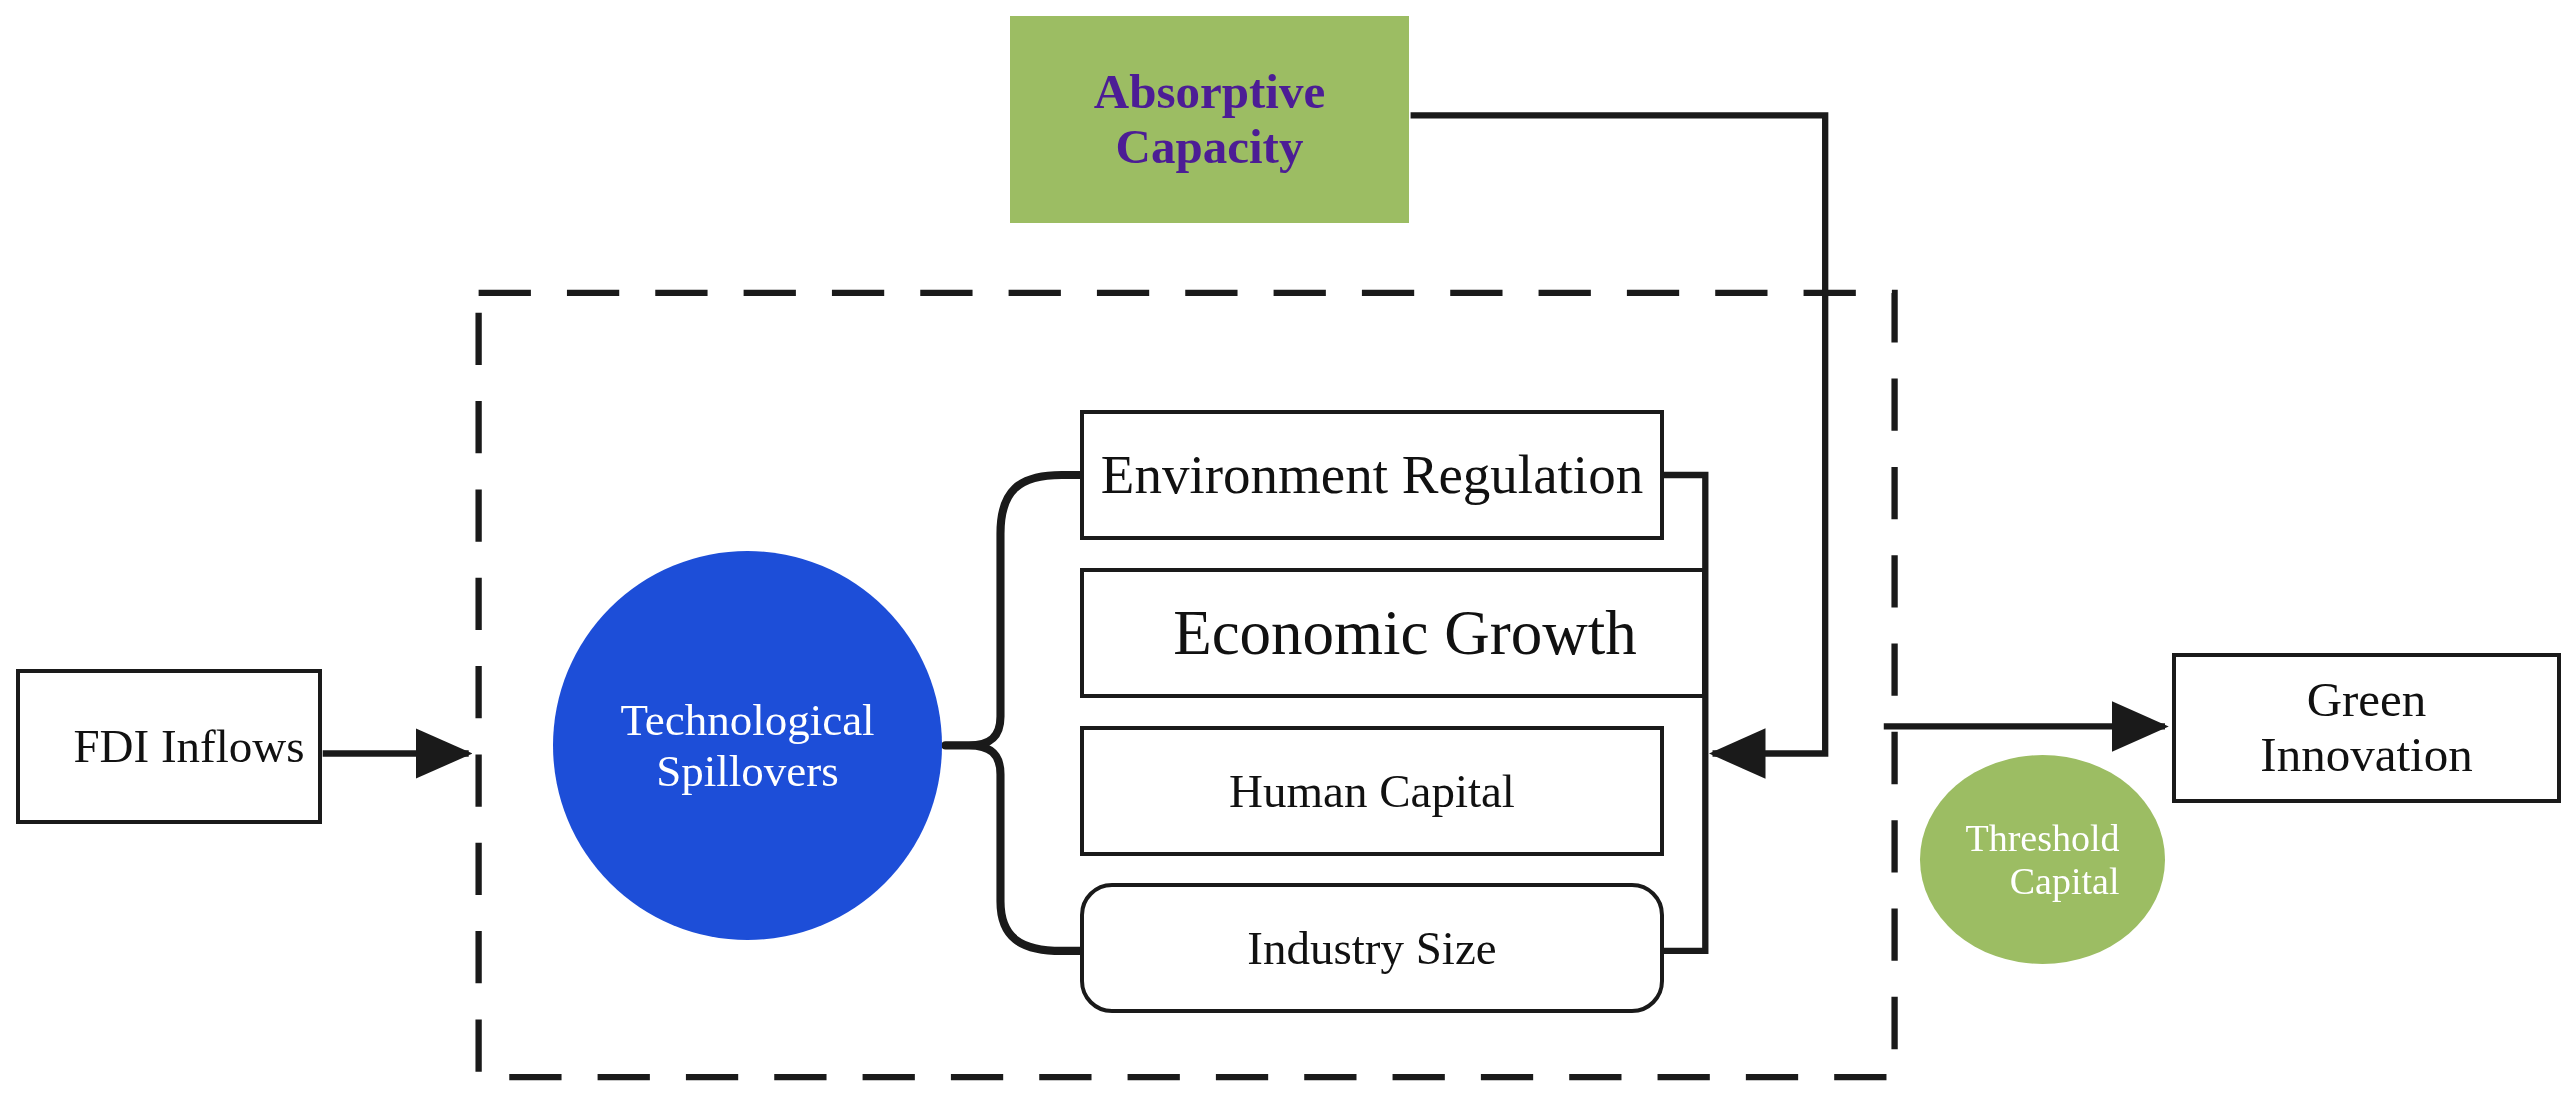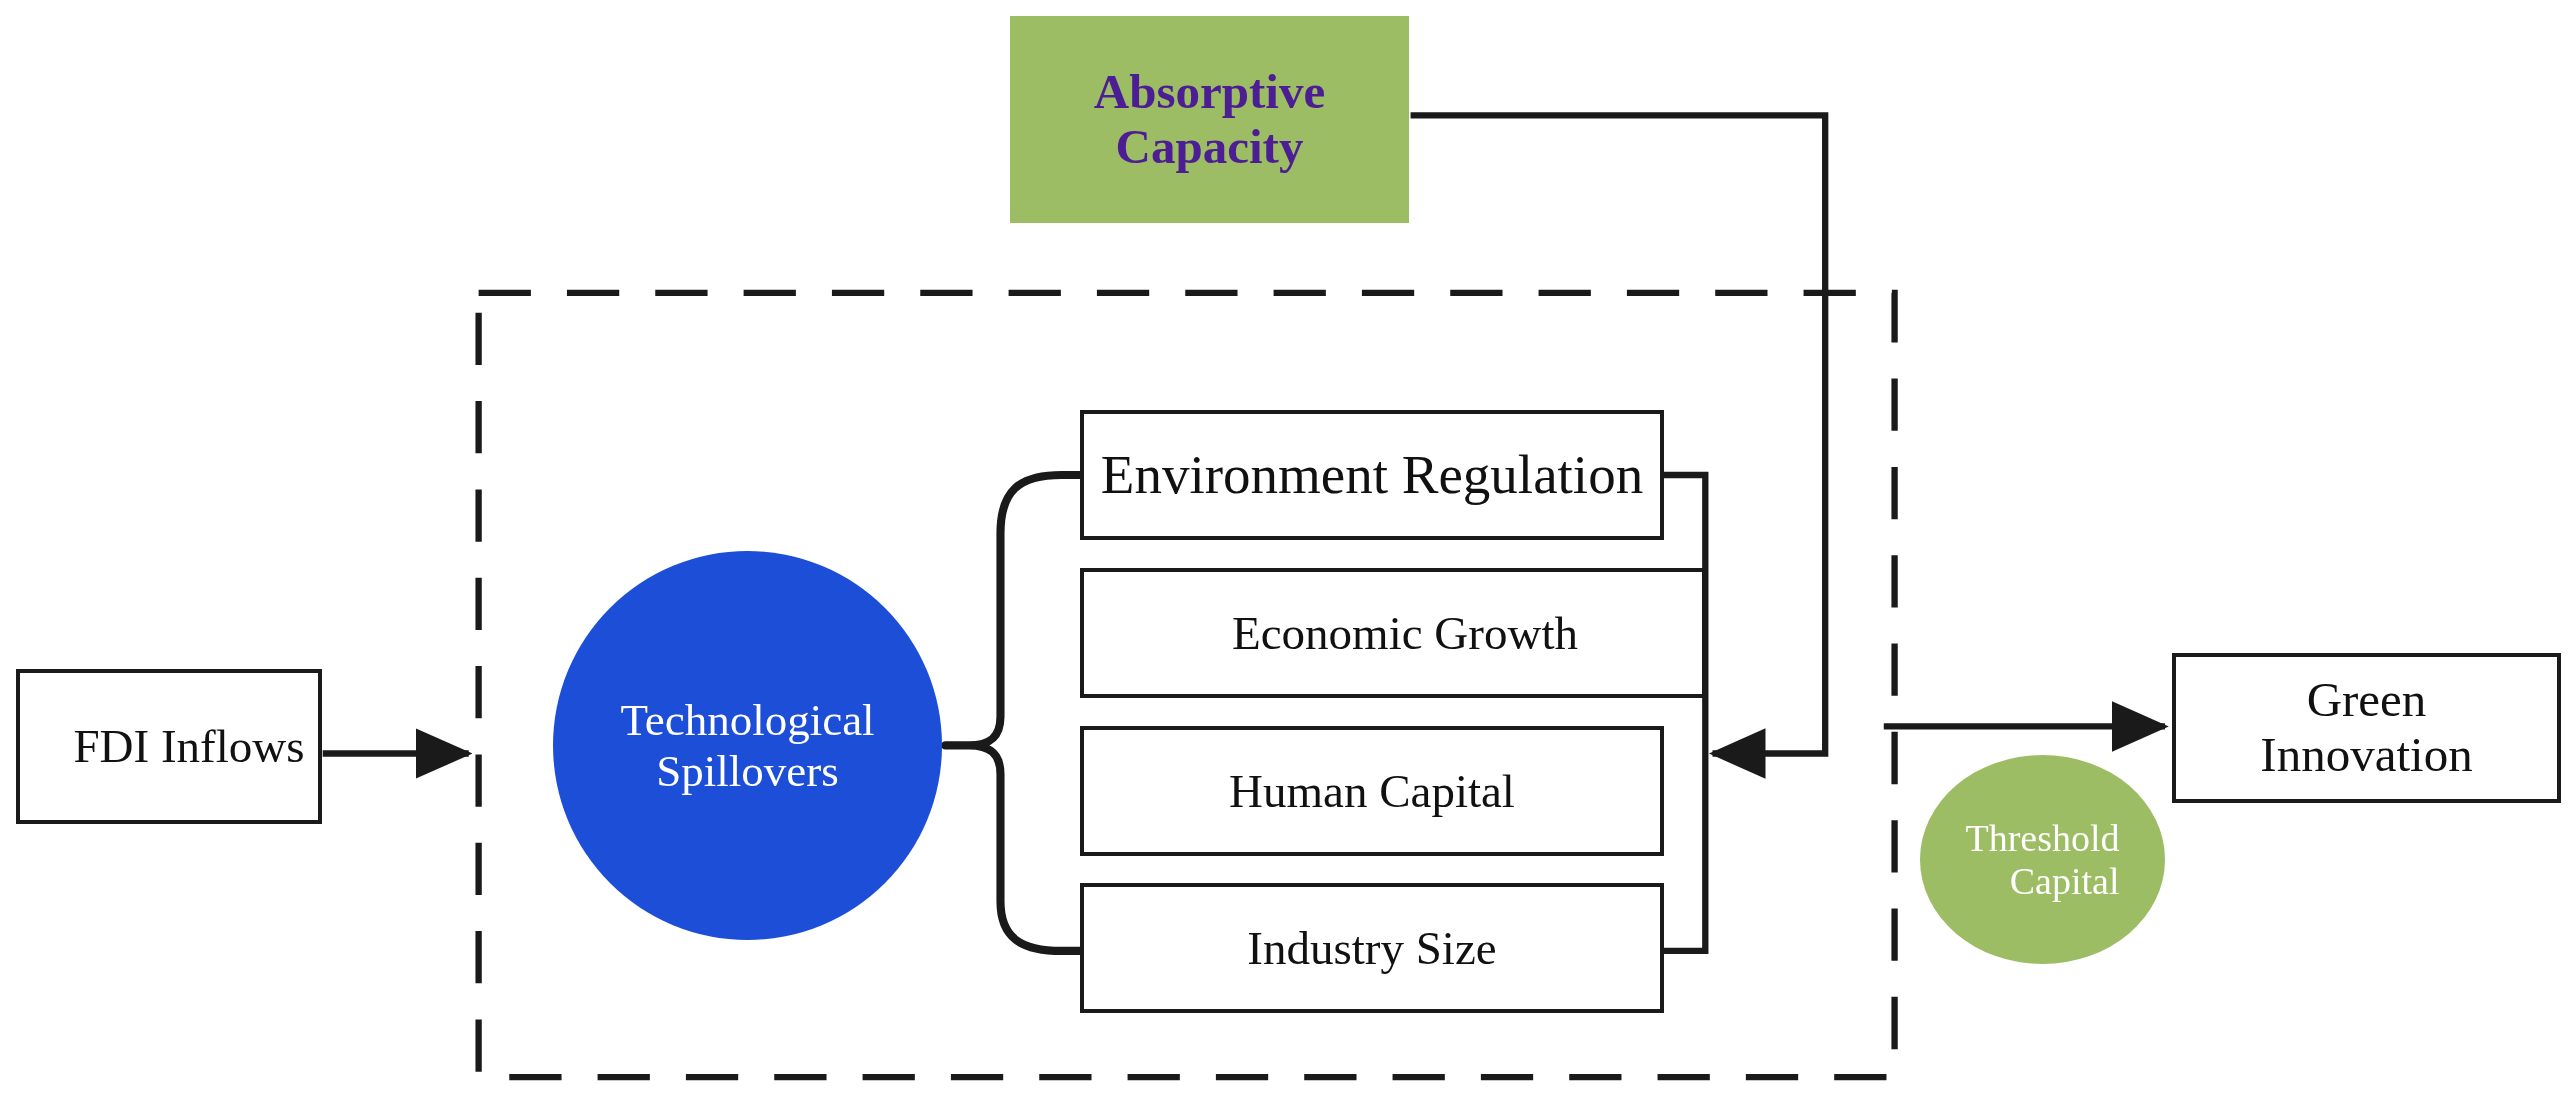--- a/index.html
+++ b/index.html
@@ -51,23 +51,23 @@
     background: #9CBD63;
     color: #ffffff;
     border-radius: 50%;
   }
 
   
   #node-fdi        { left: 16px;   top: 669px;  width: 306px;  height: 155px; font-size: 47px; padding-left: 40px; }
   #node-absorptive { left: 1010px; top: 16px;   width: 399px;  height: 207px; font-size: 49px; }
   #node-tech       { left: 553px;  top: 551px;  width: 389px;  height: 389px; font-size: 45px; }
   #node-envreg     { left: 1080px; top: 410px;  width: 584px;  height: 130px; font-size: 55px; }
-  #node-econ       { left: 1080px; top: 568px;  width: 626px;  height: 130px; font-size: 47px; padding-left: 24px; }
+  #node-econ       { left: 1080px; top: 568px;  width: 626px;  height: 130px; font-size: 63px; padding-left: 24px; }
   #node-human      { left: 1080px; top: 726px;  width: 584px;  height: 130px; font-size: 47px; }
-  #node-industry   { left: 1080px; top: 883px;  width: 584px;  height: 130px; font-size: 47px; }
+  #node-industry   { left: 1080px; top: 883px;  width: 584px;  height: 130px; font-size: 47px; border-radius: 32px; }
   #node-threshold  { left: 1920px; top: 755px;  width: 245px;  height: 209px; font-size: 38px; text-align: right; }
   #node-green      { left: 2172px; top: 653px;  width: 389px;  height: 150px; font-size: 49px; }
 </style>
 </head>
 <body>
 
 <div id="stage">
 
   <svg id="vector-layer" viewBox="0 0 2858 1216" xmlns="http://www.w3.org/2000/svg">
     <defs>

